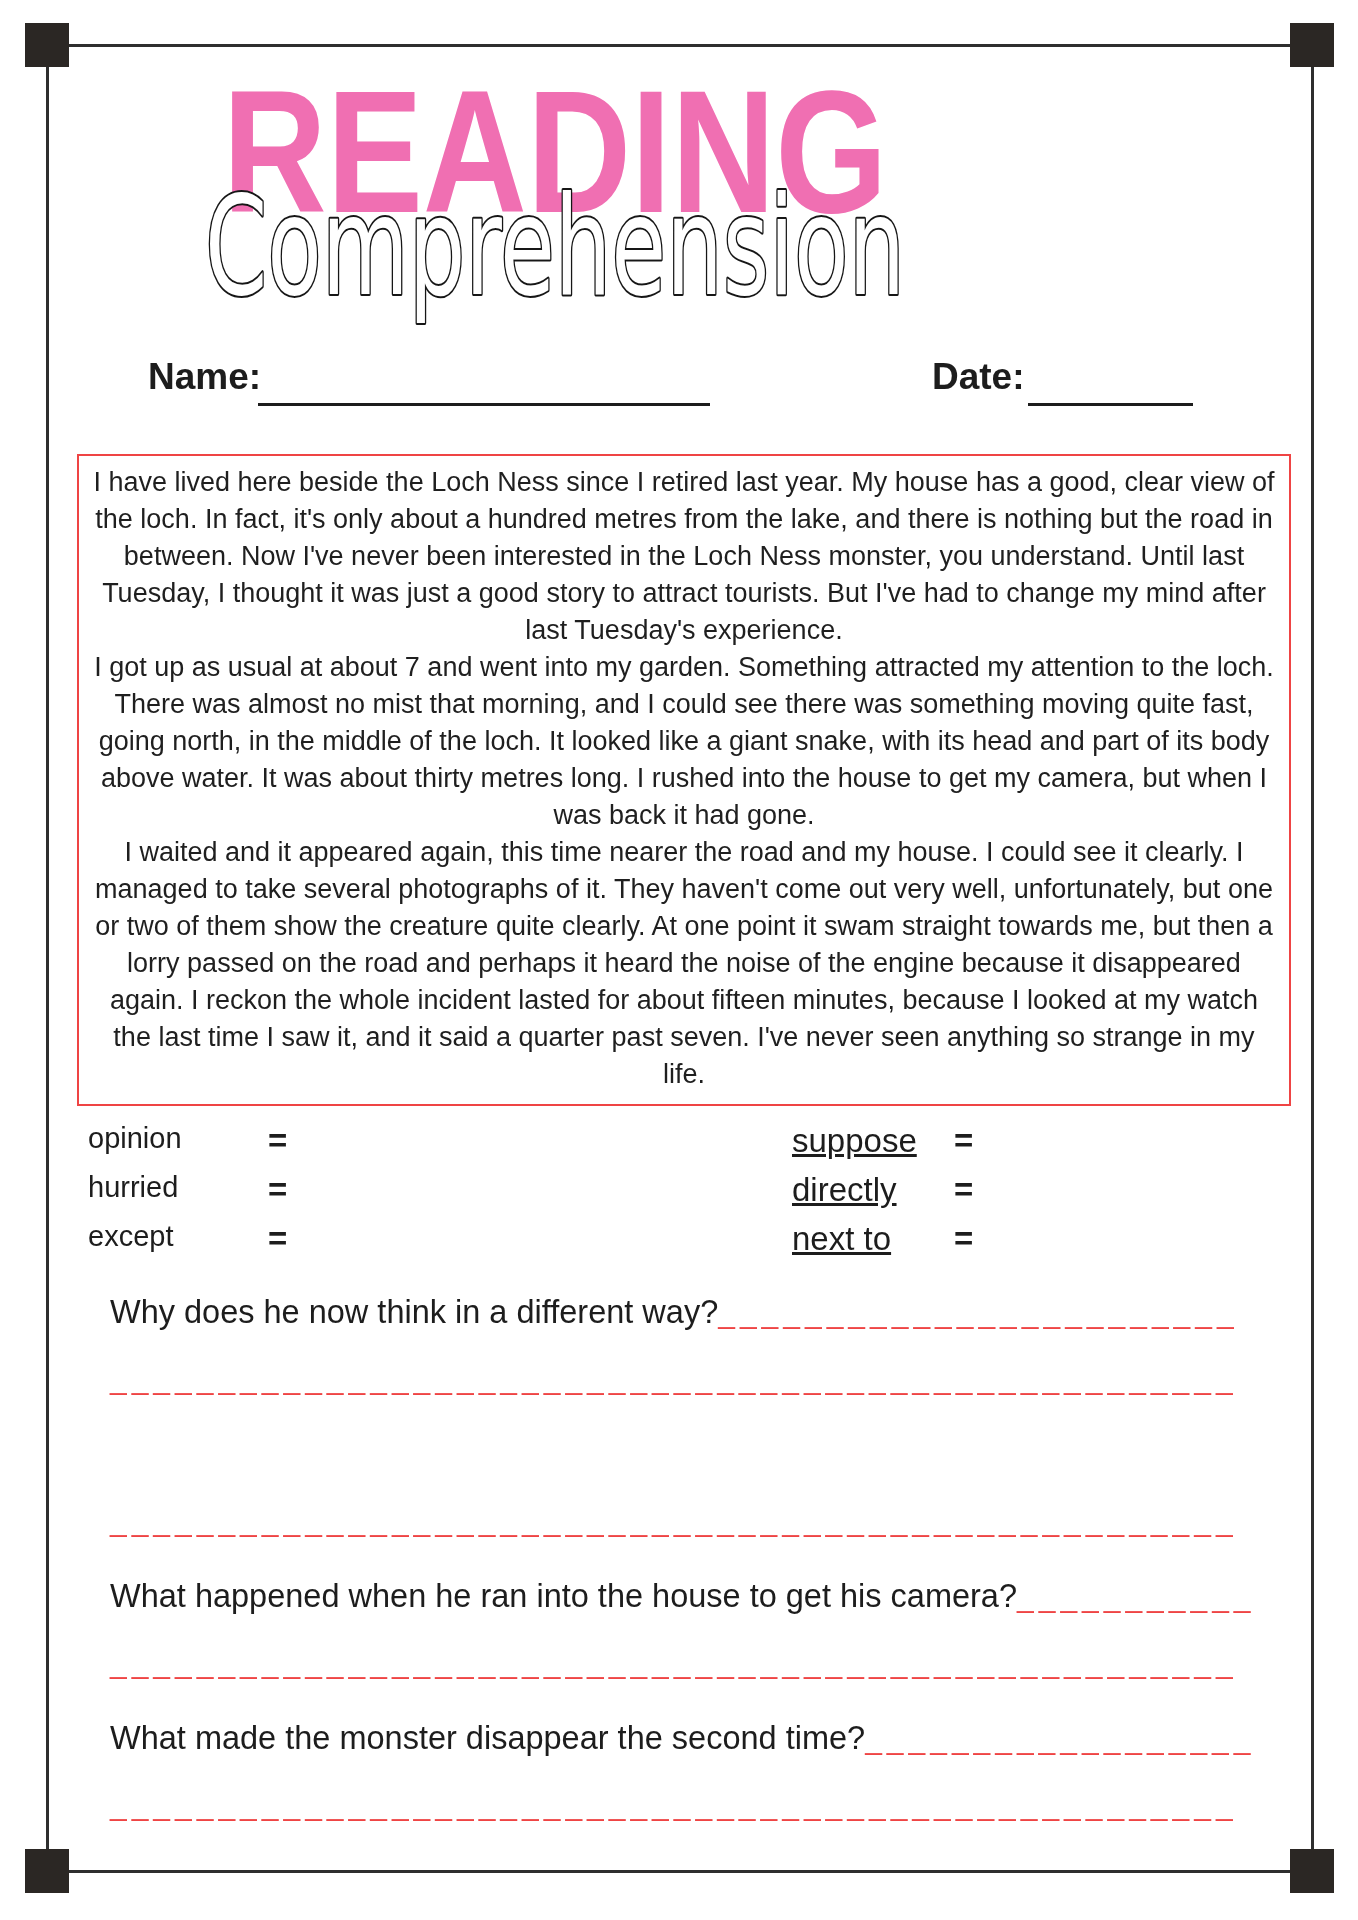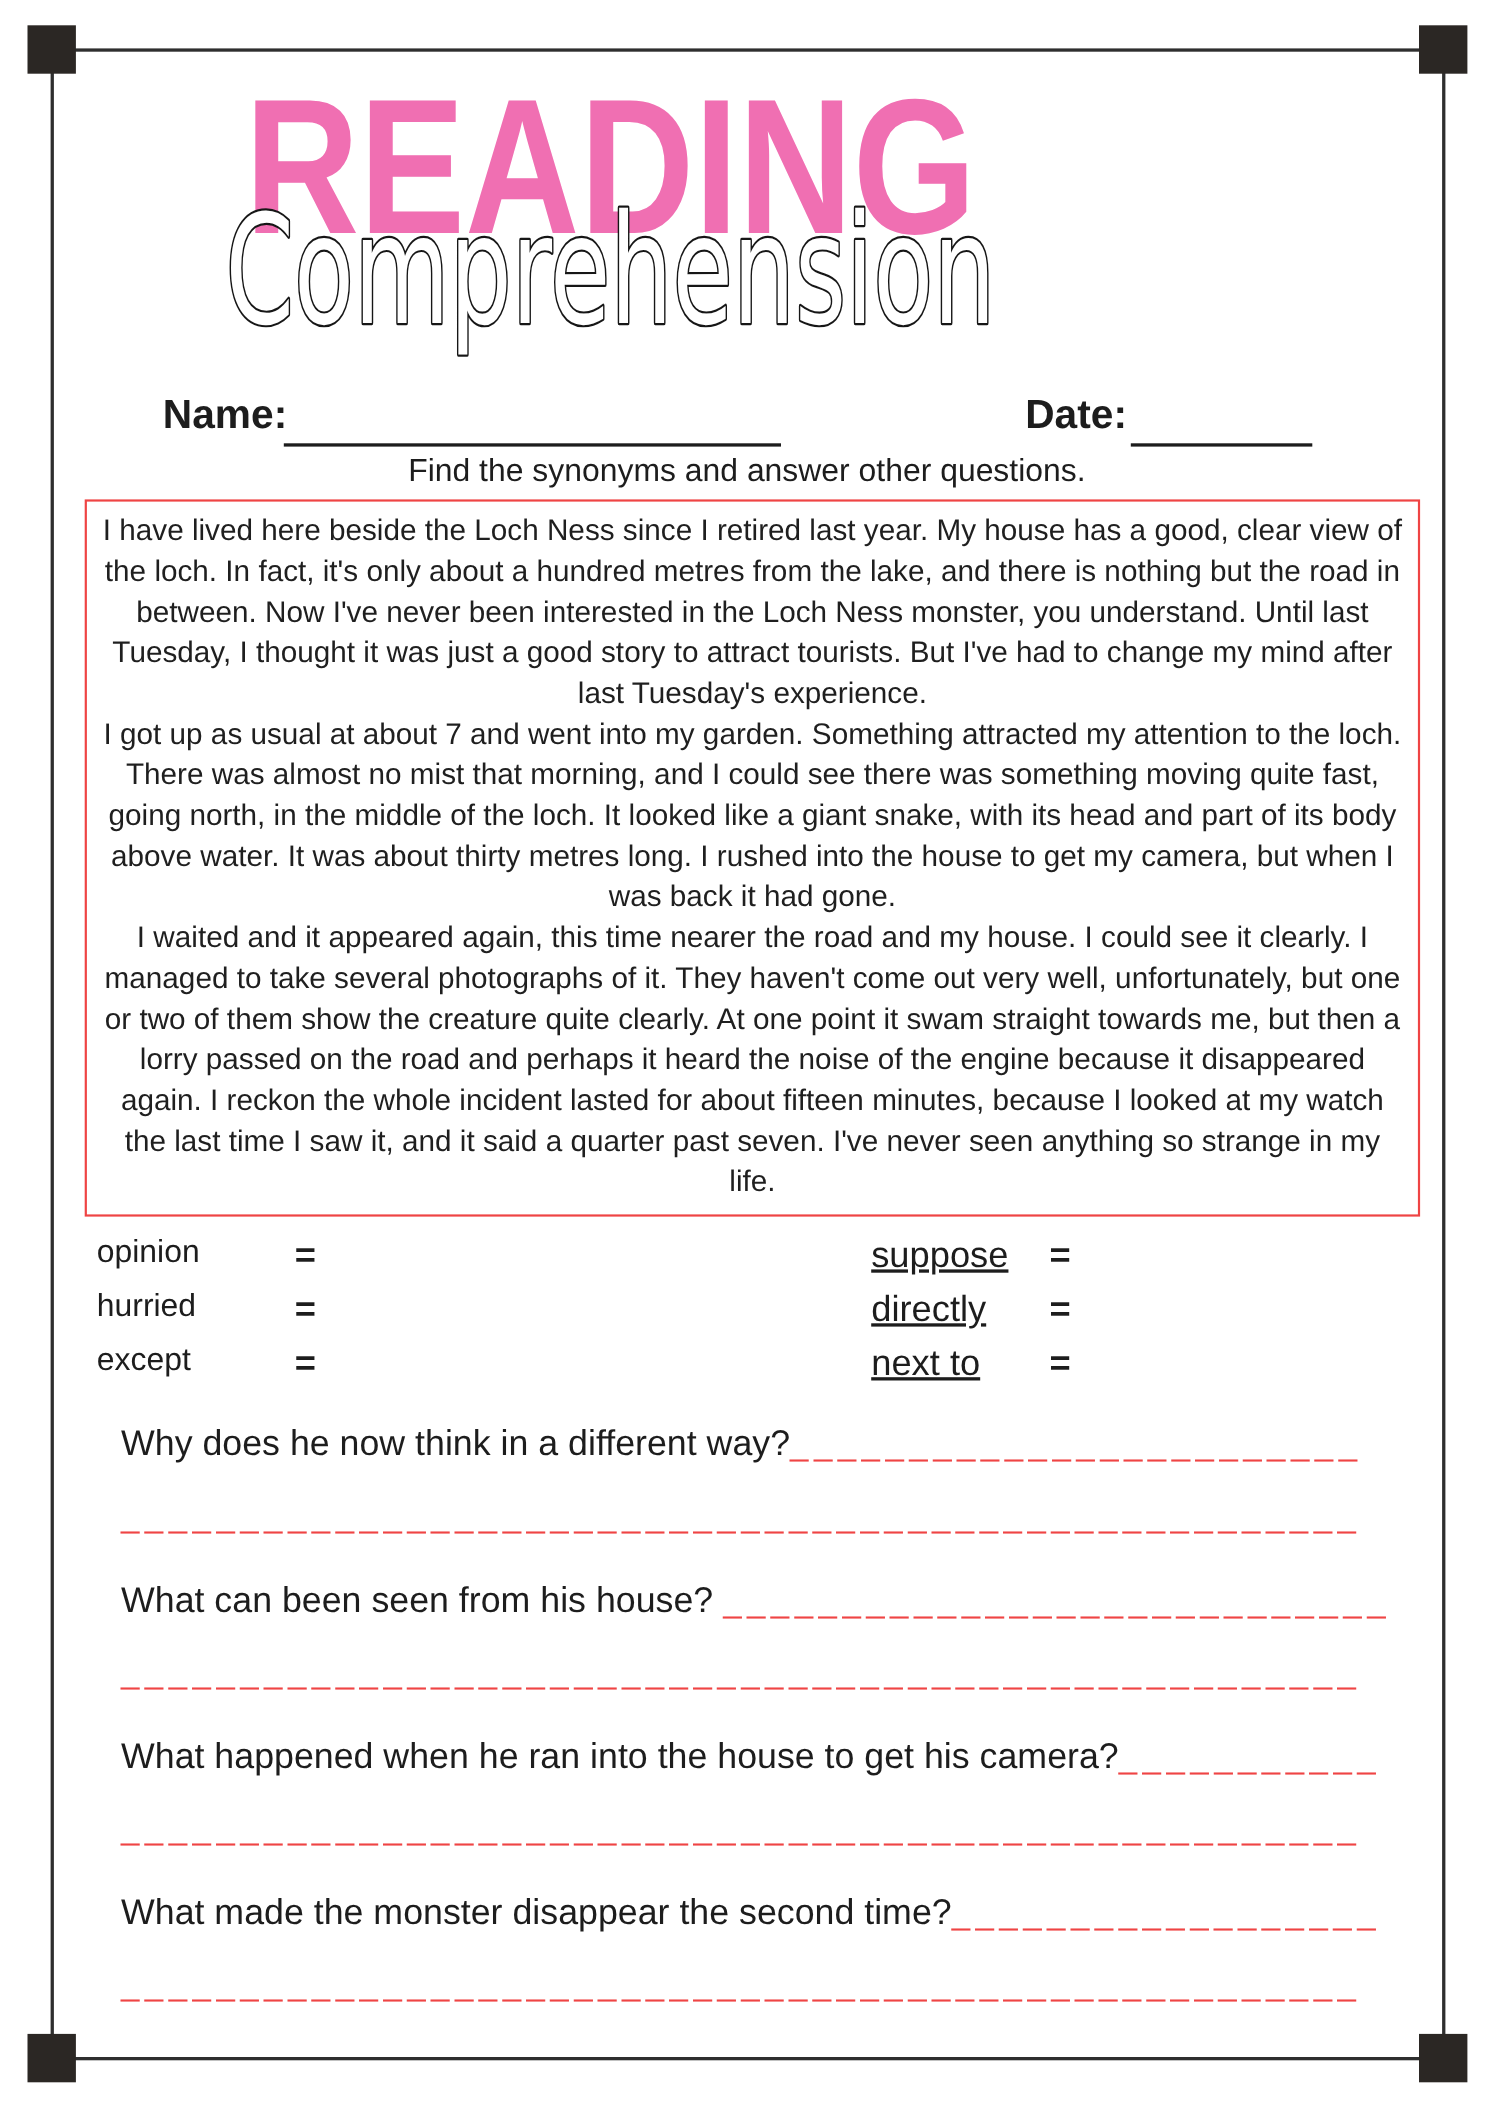--- a/index.html
+++ b/index.html
@@ -78,21 +78,20 @@
   <svg class="title-svg" viewBox="0 0 720 270">
     <text class="title-reading" x="360" y="150" text-anchor="middle" textLength="665" lengthAdjust="spacingAndGlyphs" fill="#f06fb2">READING</text>
     <text class="title-comp" x="360" y="232" text-anchor="middle" textLength="700" lengthAdjust="spacingAndGlyphs">Comprehension</text>
   </svg>
 
   <span class="name-label">Name:</span>
   <div class="name-line"></div>
   <span class="date-label">Date:</span>
   <div class="date-line"></div>
 
-  <div class="instruction">Find the synonyms and answer other questions.</div>
 
   <div class="passage-box">
 
       <p>I have lived here beside the Loch Ness since I retired last year. My house has a good, clear view of the loch. In fact, it's only about a hundred metres from the lake, and there is nothing but the road in between. Now I've never been interested in the Loch Ness monster, you understand. Until last Tuesday, I thought it was just a good story to attract tourists. But I've had to change my mind after last Tuesday's experience.</p>
 
       <p>I got up as usual at about 7 and went into my garden. Something attracted my attention to the loch. There was almost no mist that morning, and I could see there was something moving quite fast, going north, in the middle of the loch. It looked like a giant snake, with its head and part of its body above water. It was about thirty metres long. I rushed into the house to get my camera, but when I was back it had gone.</p>
 
       <p>I waited and it appeared again, this time nearer the road and my house. I could see it clearly. I managed to take several photographs of it. They haven't come out very well, unfortunately, but one or two of them show the creature quite clearly. At one point it swam straight towards me, but then a lorry passed on the road and perhaps it heard the noise of the engine because it disappeared again. I reckon the whole incident lasted for about fifteen minutes, because I looked at my watch the last time I saw it, and it said a quarter past seven. I've never seen anything so strange in my life.</p>
     </div>
 
@@ -121,21 +120,20 @@
     </div>
 
   <div class="questions">
 
       <div class="q-block">
         <div class="q-text"><span>Why does he now think in a different way?</span><span class="blank">________________________</span></div>
         <div class="q-answer blank">____________________________________________________</div>
       </div>
 
       <div class="q-block">
-        <div class="q-text"><span>What can been seen from his house? </span><span class="blank">____________________________</span></div>
         <div class="q-answer blank">____________________________________________________</div>
       </div>
 
       <div class="q-block">
         <div class="q-text"><span>What happened when he ran into the house to get his camera?</span><span class="blank">___________</span></div>
         <div class="q-answer blank">____________________________________________________</div>
       </div>
 
       <div class="q-block">
         <div class="q-text"><span>What made the monster disappear the second time?</span><span class="blank">__________________</span></div>

